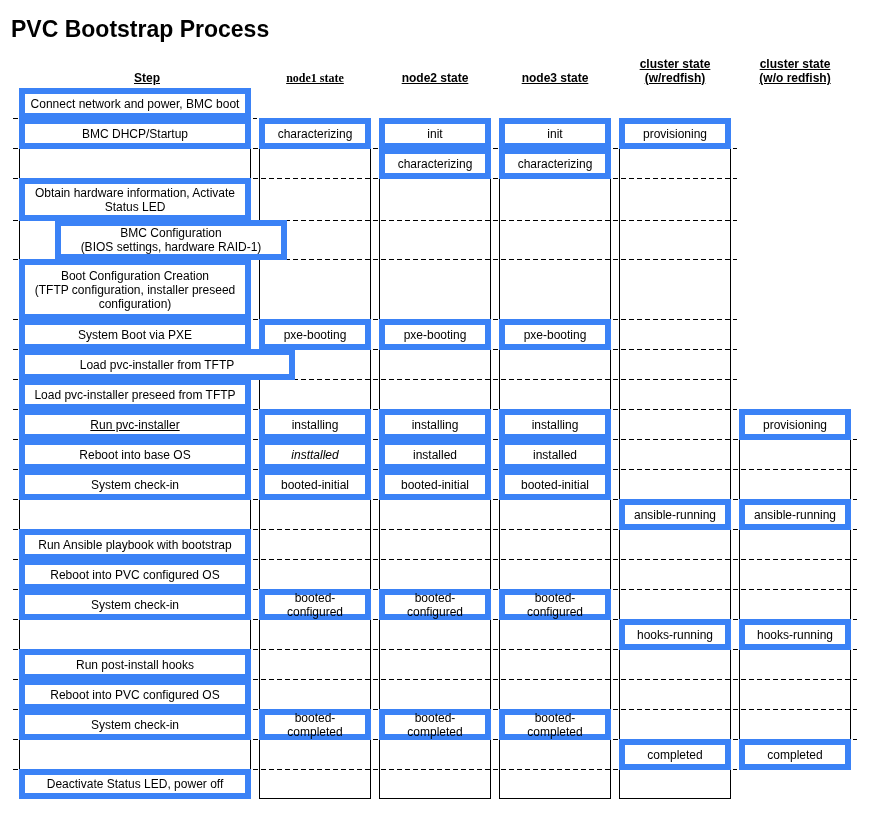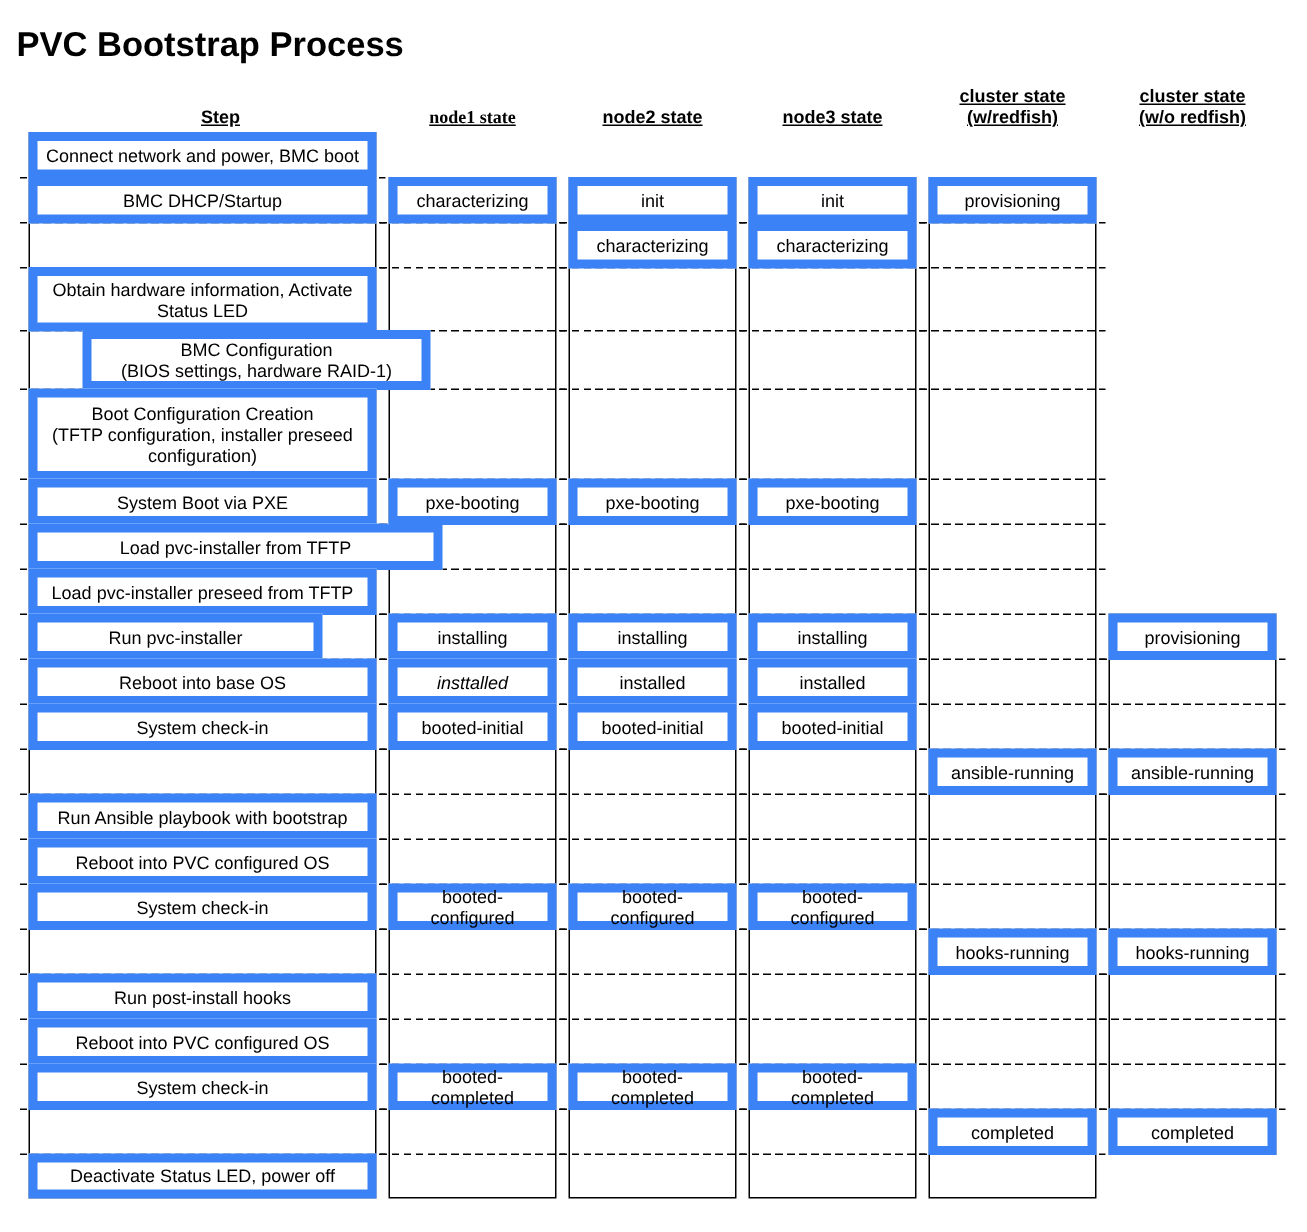--- a/index.html
+++ b/index.html
@@ -93,21 +93,21 @@
       <div class="cell" style="left: 19px; top: 178px; width: 232px; height: 43px;"><span>Obtain hardware information, Activate
 Status LED</span></div>
       <div class="cell" style="left: 19px; top: 220px; width: 232px; height: 40px; margin-left: 36px;"><span>BMC Configuration
 (BIOS settings, hardware RAID-1)</span></div>
       <div class="cell" style="left: 19px; top: 259px; width: 232px; height: 61px;"><span>Boot Configuration Creation
 (TFTP configuration, installer preseed
 configuration)</span></div>
       <div class="cell" style="left: 19px; top: 319px; width: 232px; height: 31px;"><span>System Boot via PXE</span></div>
       <div class="cell" style="left: 19px; top: 349px; width: 276px; height: 31px;"><span>Load pvc-installer from TFTP</span></div>
       <div class="cell" style="left: 19px; top: 379px; width: 232px; height: 31px;"><span>Load pvc-installer preseed from TFTP</span></div>
-      <div class="cell" style="left: 19px; top: 409px; width: 196px; height: 31px;"><span>Run pvc-installer</span></div>
+      <div class="cell" style="left: 19px; top: 409px; width: 232px; height: 31px; text-decoration: underline;"><span>Run pvc-installer</span></div>
       <div class="cell" style="left: 19px; top: 439px; width: 232px; height: 31px;"><span>Reboot into base OS</span></div>
       <div class="cell" style="left: 19px; top: 469px; width: 232px; height: 31px;"><span>System check-in</span></div>
       <div class="cell" style="left: 19px; top: 529px; width: 232px; height: 31px;"><span>Run Ansible playbook with bootstrap</span></div>
       <div class="cell" style="left: 19px; top: 559px; width: 232px; height: 31px;"><span>Reboot into PVC configured OS</span></div>
       <div class="cell" style="left: 19px; top: 589px; width: 232px; height: 31px;"><span>System check-in</span></div>
       <div class="cell" style="left: 19px; top: 649px; width: 232px; height: 31px;"><span>Run post-install hooks</span></div>
       <div class="cell" style="left: 19px; top: 679px; width: 232px; height: 31px;"><span>Reboot into PVC configured OS</span></div>
       <div class="cell" style="left: 19px; top: 709px; width: 232px; height: 31px;"><span>System check-in</span></div>
       <div class="cell" style="left: 19px; top: 769px; width: 232px; height: 30px;"><span>Deactivate Status LED, power off</span></div>
       <div class="col-header" style="left: 239px; width: 152px; font-family: Liberation Serif, serif;">

